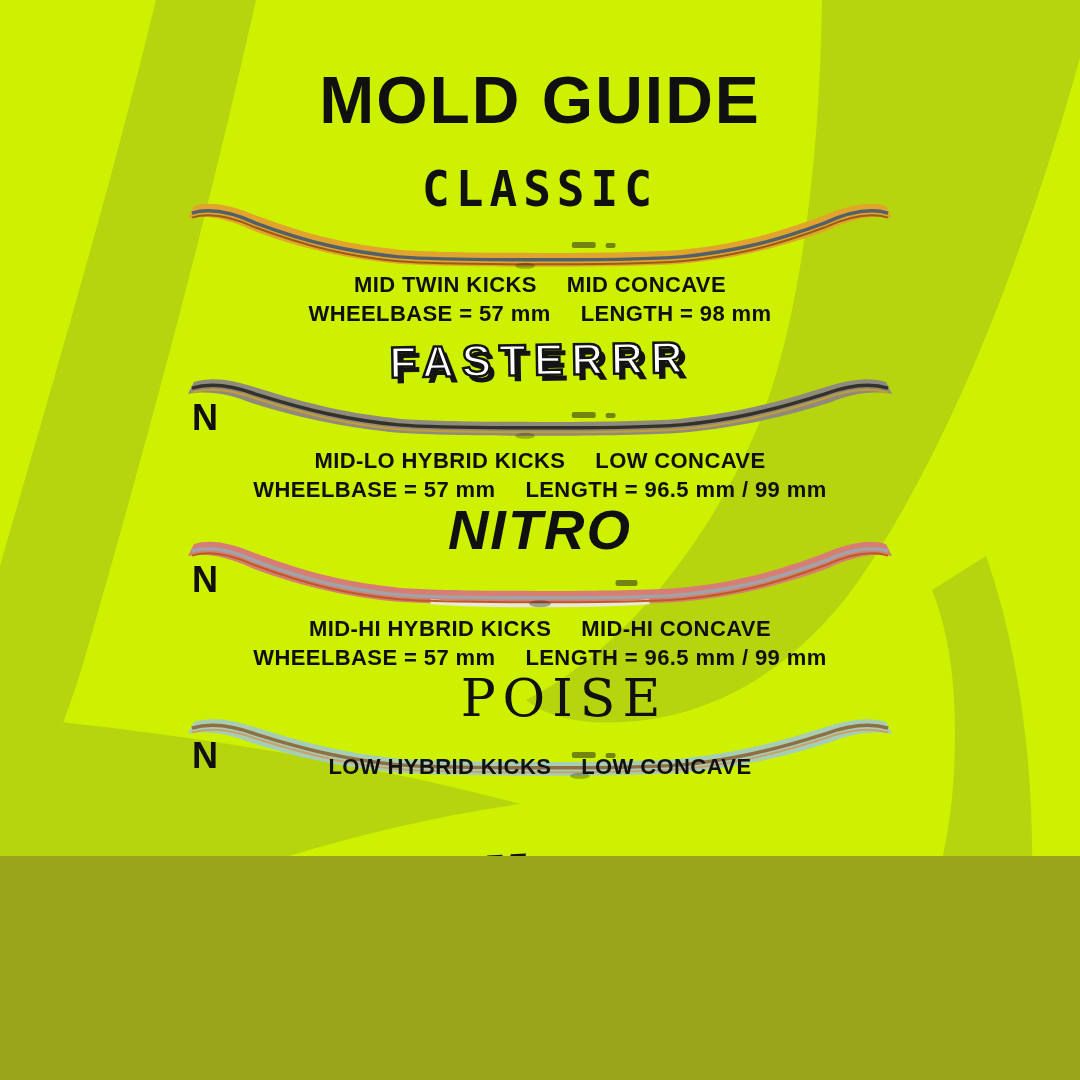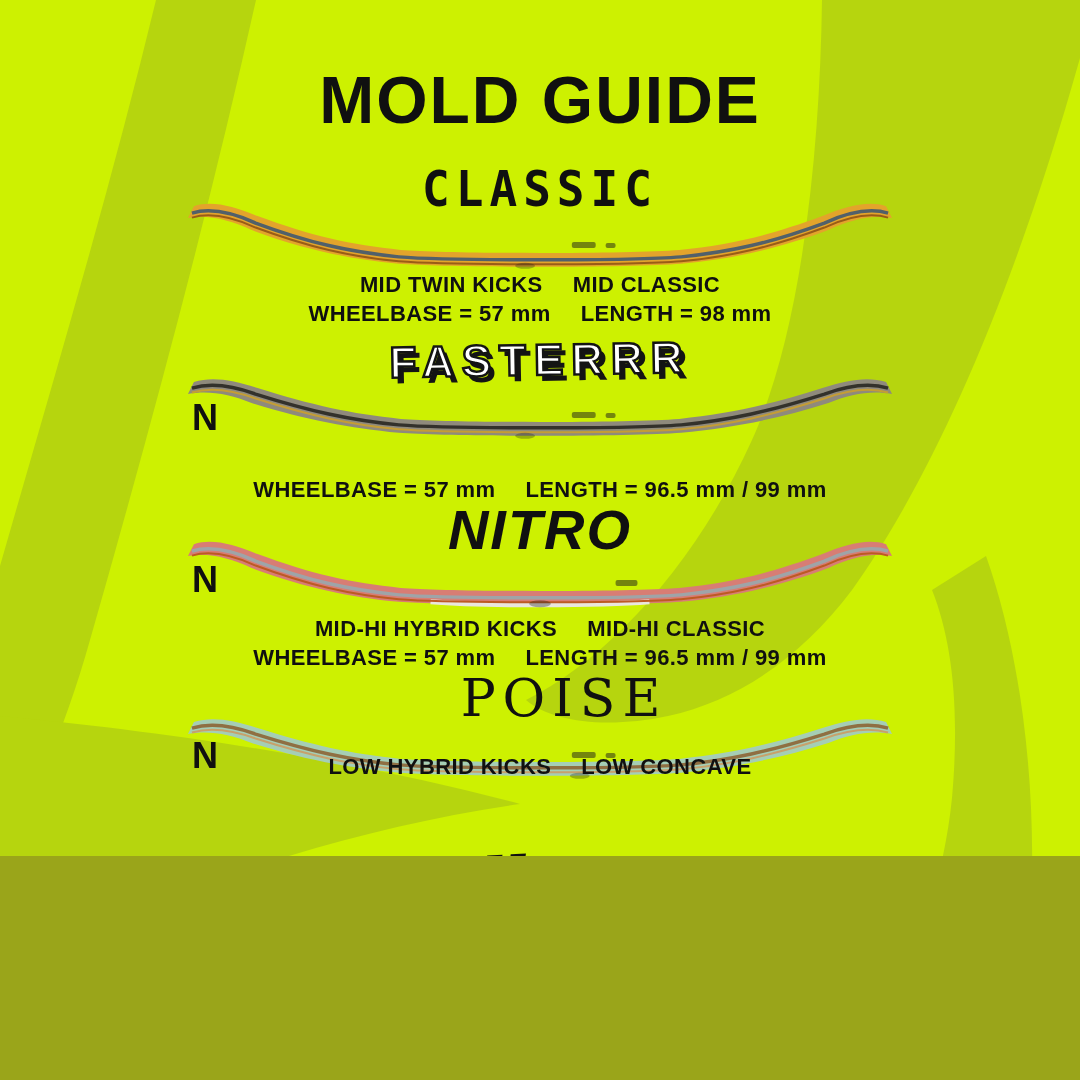--- a/index.html
+++ b/index.html
@@ -55,56 +55,59 @@
     <path d="M12,16 C30,10 52,16 76,26 C130,46 170,55 220,60 C270,64 450,64 500,60 C550,55 590,46 644,26 C668,16 690,10 708,16 L714,28 C694,24 672,30 650,40 C596,60 552,69 502,74 C452,78 268,78 218,74 C168,69 124,60 70,40 C48,30 26,24 6,28 Z" fill="#e3a42b"></path>
     <path fill="none" stroke-width="3.5" d="M10,23 C30,17 52,23 74,33 C128,53 168,62 218,67 C268,71 452,71 502,67 C552,62 592,53 646,33 C668,23 690,17 710,23" stroke="#51606a"></path>
     <path fill="none" stroke-width="2" transform="translate(0,4.5)" d="M10,23 C30,17 52,23 74,33 C128,53 168,62 218,67 C268,71 452,71 502,67 C552,62 592,53 646,33 C668,23 690,17 710,23" stroke="#9a5c16"></path>
     <g fill="#1c1c1c" opacity="0.5">
       <rect x="392" y="52" width="24" height="6" rx="2"></rect>
         <rect x="426" y="53" width="10" height="5" rx="2"></rect>
       <ellipse cx="345" cy="76" rx="10" ry="3" opacity="0.6"></ellipse>
     </g>
   </svg>
   <p class="spec" style="top:272px">
-    <span>MID TWIN KICKS</span><span class="gap"></span><span>MID CLASSIC</span>
+    <span>MID TWIN KICKS</span><span class="gap"></span><span>MID CONCAVE</span>
   </p>
   <p class="spec" style="top:301px">
     <span>WHEELBASE = 57 mm</span><span class="gap"></span><span>LENGTH = 98 mm</span>
   </p>
 
   <h2 class="mold-name name-fasterrr" style="top:338px">FASTERRR</h2>
   <svg class="deck" style="top:358px" viewBox="0 0 720 90">
     <path d="M12,24 C30,18 52,22 76,30 C130,47 170,56 220,61 C270,65 450,65 500,61 C550,56 590,47 644,30 C668,22 690,18 708,24 L714,36 C694,32 672,36 650,45 C596,62 552,70 502,75 C452,79 268,79 218,75 C168,70 124,62 70,45 C48,36 26,32 6,36 Z" fill="#8f8a7c"></path>
     <path fill="none" stroke-width="3.5" d="M10,30 C30,24 52,28 74,36 C128,53 168,62 218,67 C268,71 452,71 502,67 C552,62 592,53 646,36 C668,28 690,24 710,30" stroke="#33312b"></path>
     <path fill="none" stroke-width="2" transform="translate(0,4.5)" d="M10,30 C30,24 52,28 74,36 C128,53 168,62 218,67 C268,71 452,71 502,67 C552,62 592,53 646,36 C668,28 690,24 710,30" stroke="#c49d36"></path>
     <g fill="#1c1c1c" opacity="0.5">
       <rect x="392" y="54" width="24" height="6" rx="2"></rect>
         <rect x="426" y="55" width="10" height="5" rx="2"></rect>
       <ellipse cx="345" cy="78" rx="10" ry="3" opacity="0.6"></ellipse>
     </g>
   </svg>
   <span class="n-badge" style="left:192px; top:400px">N</span>
+  <p class="spec" style="top:448px">
+    <span>MID-LO HYBRID KICKS</span><span class="gap"></span><span>LOW CONCAVE</span>
+  </p>
   <p class="spec" style="top:477px">
     <span>WHEELBASE = 57 mm</span><span class="gap"></span><span>LENGTH = 96.5 mm / 99 mm</span>
   </p>
 
   <h2 class="mold-name name-nitro" style="top:502px">NITRO</h2>
   <svg class="deck" style="top:528px" viewBox="0 0 720 90">
     <path d="M12,16 C30,10 52,16 76,26 C130,46 170,55 220,60 C270,64 450,64 500,60 C550,55 590,46 644,26 C668,16 690,10 708,16 L714,28 C694,24 672,30 650,40 C596,60 552,69 502,74 C452,78 268,78 218,74 C168,69 124,60 70,40 C48,30 26,24 6,28 Z" fill="#d87d74"></path>
     <path fill="none" stroke-width="5" d="M250,74 C300,78 420,78 470,74" stroke="#eae6dc"></path>
     <path fill="none" stroke-width="3.5" d="M10,23 C30,17 52,23 74,33 C128,53 168,62 218,67 C268,71 452,71 502,67 C552,62 592,53 646,33 C668,23 690,17 710,23" stroke="#9fa4a8"></path>
     <path fill="none" stroke-width="2" transform="translate(0,4.5)" d="M10,23 C30,17 52,23 74,33 C128,53 168,62 218,67 C268,71 452,71 502,67 C552,62 592,53 646,33 C668,23 690,17 710,23" stroke="#bd5a23"></path>
     <g fill="#1c1c1c" opacity="0.5">
       <rect x="436" y="52" width="22" height="6" rx="2"></rect>
       <ellipse cx="360" cy="76" rx="11" ry="3.5" opacity="0.7"></ellipse>
     </g>
   </svg>
   <span class="n-badge" style="left:192px; top:562px">N</span>
   <p class="spec" style="top:616px">
-    <span>MID-HI HYBRID KICKS</span><span class="gap"></span><span>MID-HI CLASSIC</span>
+    <span>MID-HI HYBRID KICKS</span><span class="gap"></span><span>MID-HI CONCAVE</span>
   </p>
   <p class="spec" style="top:645px">
     <span>WHEELBASE = 57 mm</span><span class="gap"></span><span>LENGTH = 96.5 mm / 99 mm</span>
   </p>
 
   <h2 class="mold-name name-poise" style="top:672px">POISE</h2>
   <svg class="deck" style="top:698px" viewBox="0 0 720 90">
     <path d="M12,24 C30,18 52,22 76,30 C130,47 170,56 220,61 C270,65 450,65 500,61 C550,56 590,47 644,30 C668,22 690,18 708,24 L714,36 C694,32 672,36 650,45 C596,62 552,70 502,75 C452,79 268,79 218,75 C168,70 124,62 70,45 C48,36 26,32 6,36 Z" fill="#a5ceb5"></path>
     <path fill="none" stroke-width="3.5" d="M10,30 C30,24 52,28 74,36 C128,53 168,62 218,67 C268,71 452,71 502,67 C552,62 592,53 646,36 C668,28 690,24 710,30" stroke="#8f6f42"></path>
     <path fill="none" stroke-width="2" transform="translate(0,4.5)" d="M10,30 C30,24 52,28 74,36 C128,53 168,62 218,67 C268,71 452,71 502,67 C552,62 592,53 646,36 C668,28 690,24 710,30" stroke="#c7a16b"></path>

